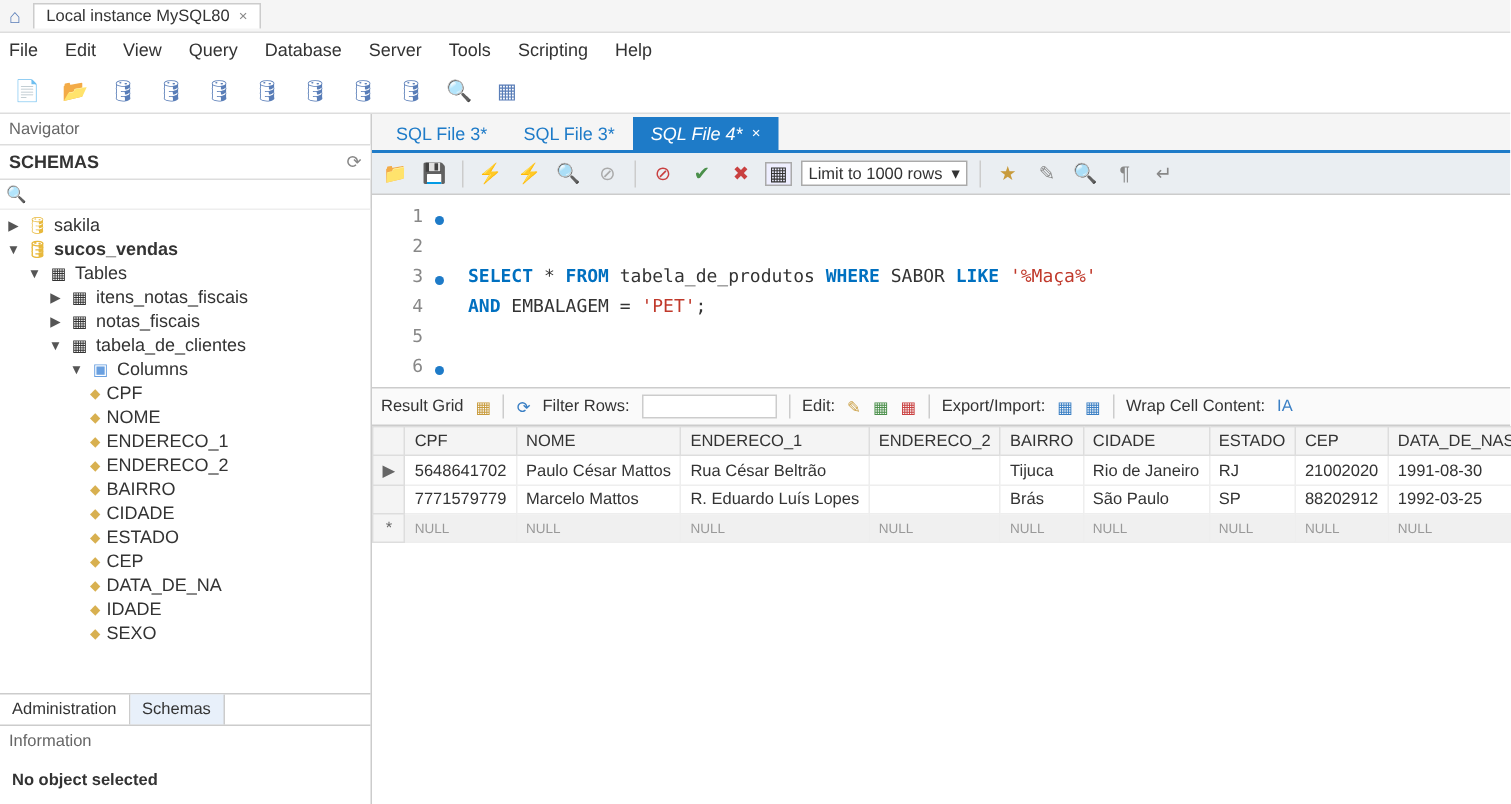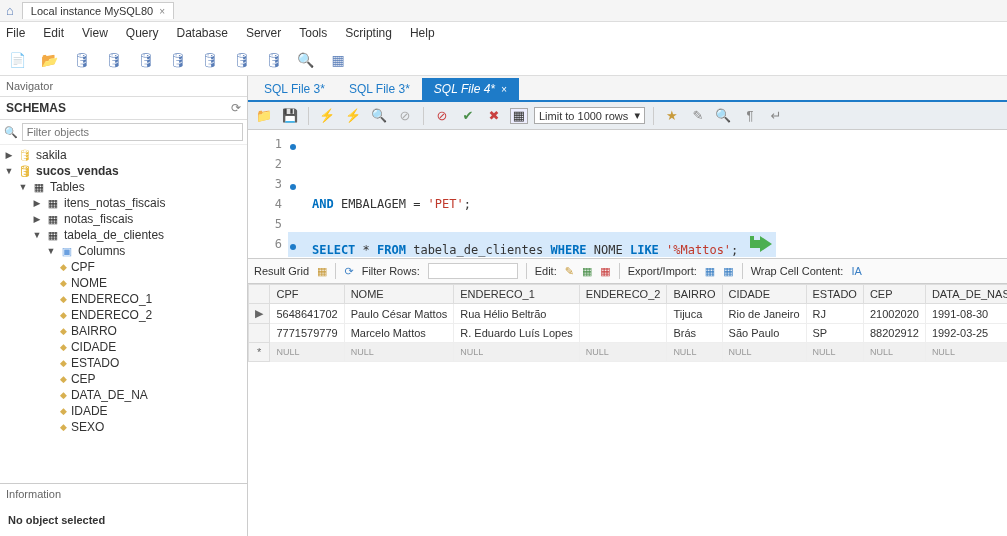--- a/index.html
+++ b/index.html
@@ -105,21 +105,20 @@
   <div class="navigator">
     <div class="nav-header">
       <span>Navigator</span>
     </div>
     <div class="schemas-bar">
       <span>SCHEMAS</span>
       <span style="font-weight:normal;color:#888">⟳</span>
     </div>
     <div class="filter-row">
       <span style="color:#888">🔍</span>
-      <input placeholder="Filter objects" style="">
     </div>
     <div class="tree">
       <div class="tree-item lvl1">
           <span class="arrow">▶</span>
           <span class="ico db-ico">🛢</span>
           <span>sakila</span>
         </div>
       <div class="tree-item lvl1 bold">
           <span class="arrow">▼</span>
           <span class="ico db-ico">🛢</span>
@@ -187,20 +186,24 @@
           <span>DATA_DE_NA</span>
         </div>
       <div class="tree-item lvl5">
           <span class="diamond">◆</span>
           <span>IDADE</span>
         </div>
       <div class="tree-item lvl5">
           <span class="diamond">◆</span>
           <span>SEXO</span>
         </div>
+    </div>
+    <div class="nav-tabs">
+      <div class="nav-tab">Administration</div>
+      <div class="nav-tab active">Schemas</div>
     </div>
     <div class="info-bar">Information</div>
     <div class="info-empty">No object selected</div>
   </div>
 
   <div class="main-area">
     <div class="file-tabs">
       <div class="file-tab">
           <span>SQL File 3*</span>
         </div>
@@ -238,34 +241,32 @@
     <div class="editor">
       <div class="code-line">
           <div class="gutter"><span>1</span><span class="dot"></span></div>
         </div>
       <div class="code-line">
           <div class="gutter"><span>2</span></div>
           <div class="code"></div>
         </div>
       <div class="code-line">
           <div class="gutter"><span>3</span><span class="dot"></span></div>
+          <div class="code"><span class="kw">SELECT</span><span> * </span><span class="kw">FROM</span><span> tabela_de_produtos </span><span class="kw">WHERE</span><span> SABOR </span><span class="kw">LIKE</span><span class="str"> '%Maça%'</span></div>
         </div>
       <div class="code-line">
           <div class="gutter"><span>4</span></div>
           <div class="code"><span class="kw">AND</span><span> EMBALAGEM = </span><span class="str">'PET'</span><span>;</span></div>
         </div>
       <div class="code-line">
           <div class="gutter"><span>5</span></div>
           <div class="code"></div>
         </div>
       <div class="code-line">
           <div class="gutter"><span>6</span><span class="dot"></span></div>
-          <div class="code hl"><span class="kw">SELECT</span><span> * </span><span class="kw">FROM</span><span> tabela_de_clientes </span><span class="kw">WHERE</span><span> NOME </span><span class="kw">LIKE</span><span class="str"> '%Mattos'</span><span>;</span><span class="arrow-annot"><svg width="30" height="22" viewBox="0 0 30 22">
-                <path d="M4 4 L4 16 L14 16 L14 20 L26 12 L14 4 L14 8 L8 8 L8 4 Z" fill="#4caf50"></path>
-              </svg></span></div>
         </div>
     </div>
 
     <div class="result-toolbar">
       <span>Result Grid</span>
       <span style="color:#c89b3c">▦</span>
       <span class="rt-sep"></span>
       <span style="color:#3a7fc4">⟳</span>
       <span>Filter Rows:</span>
       <input style="">
@@ -297,21 +298,21 @@
           <th>ESTADO</th>
           <th>CEP</th>
           <th>DATA_DE_NASCIMEN</th>
         </tr>
           </thead>
         <tbody>
           <tr>
             <td class="rowhdr">▶</td>
             <td>5648641702</td>
             <td>Paulo César Mattos</td>
-            <td>Rua Hélio Beltrão</td>
+            <td>Rua César Beltrão</td>
             <td></td>
             <td>Tijuca</td>
             <td>Rio de Janeiro</td>
             <td>RJ</td>
             <td>21002020</td>
             <td>1991-08-30</td>
           </tr>
           <tr>
             <td class="rowhdr"></td>
             <td>7771579779</td>

